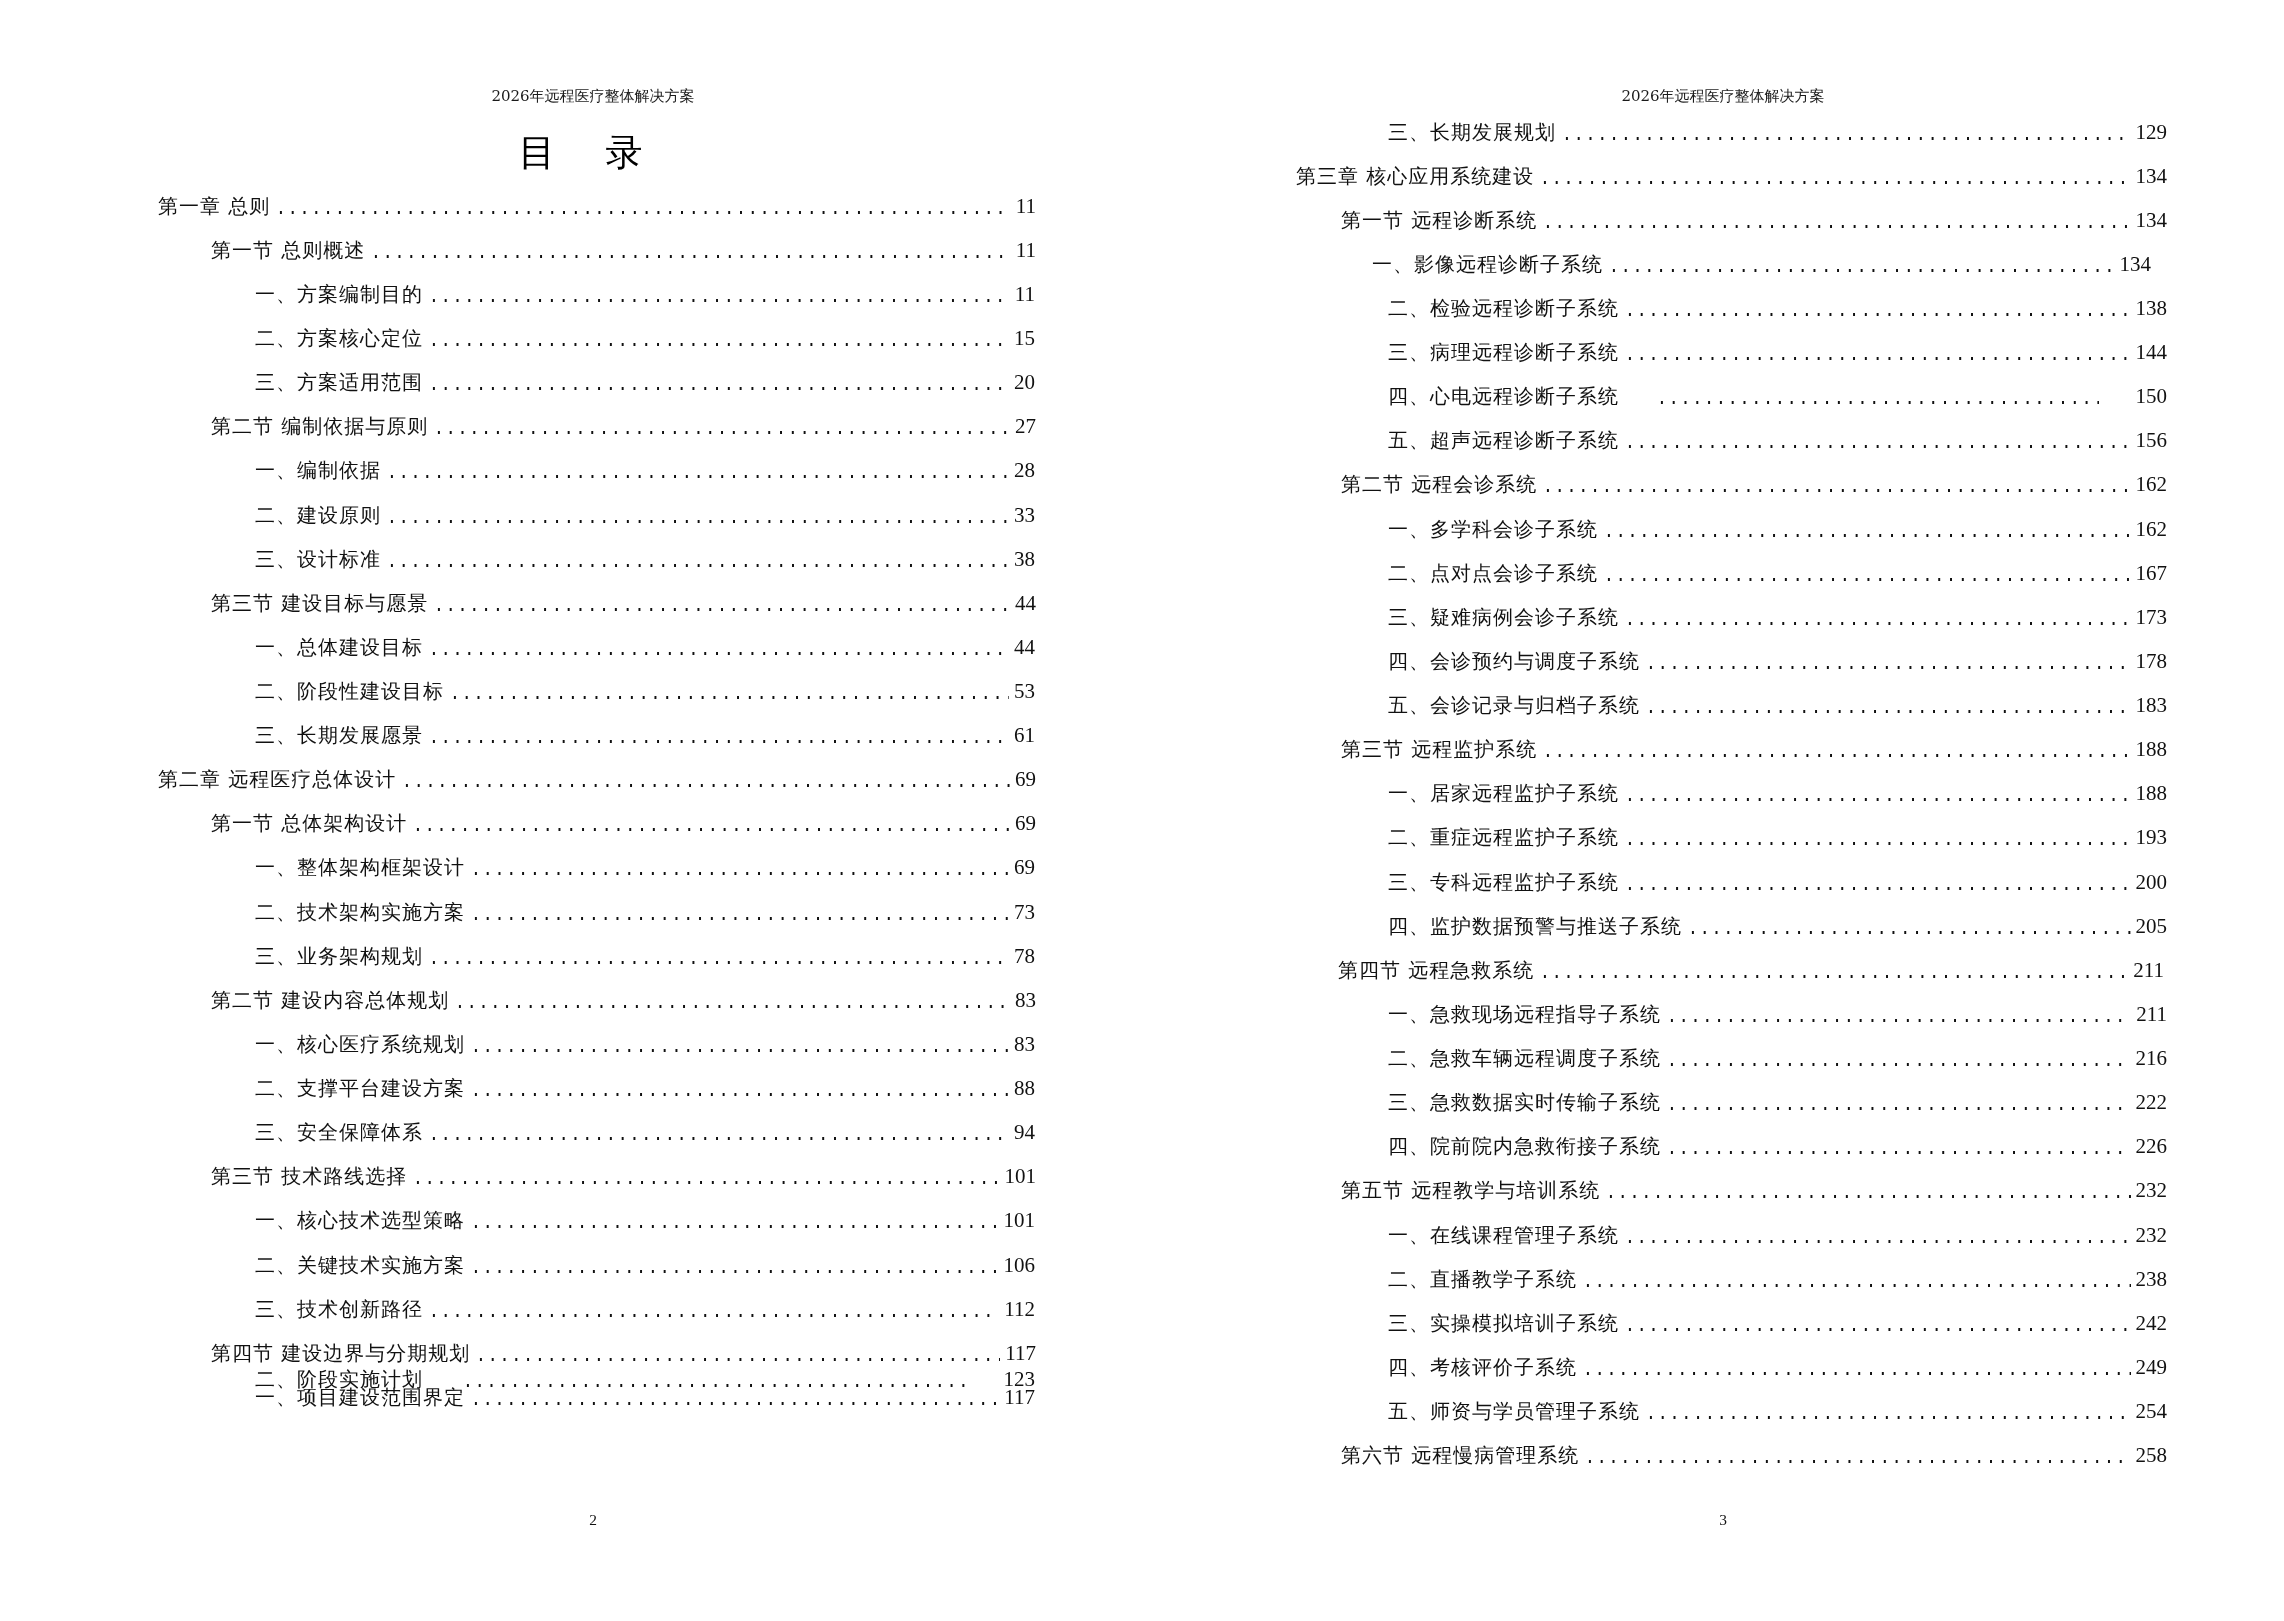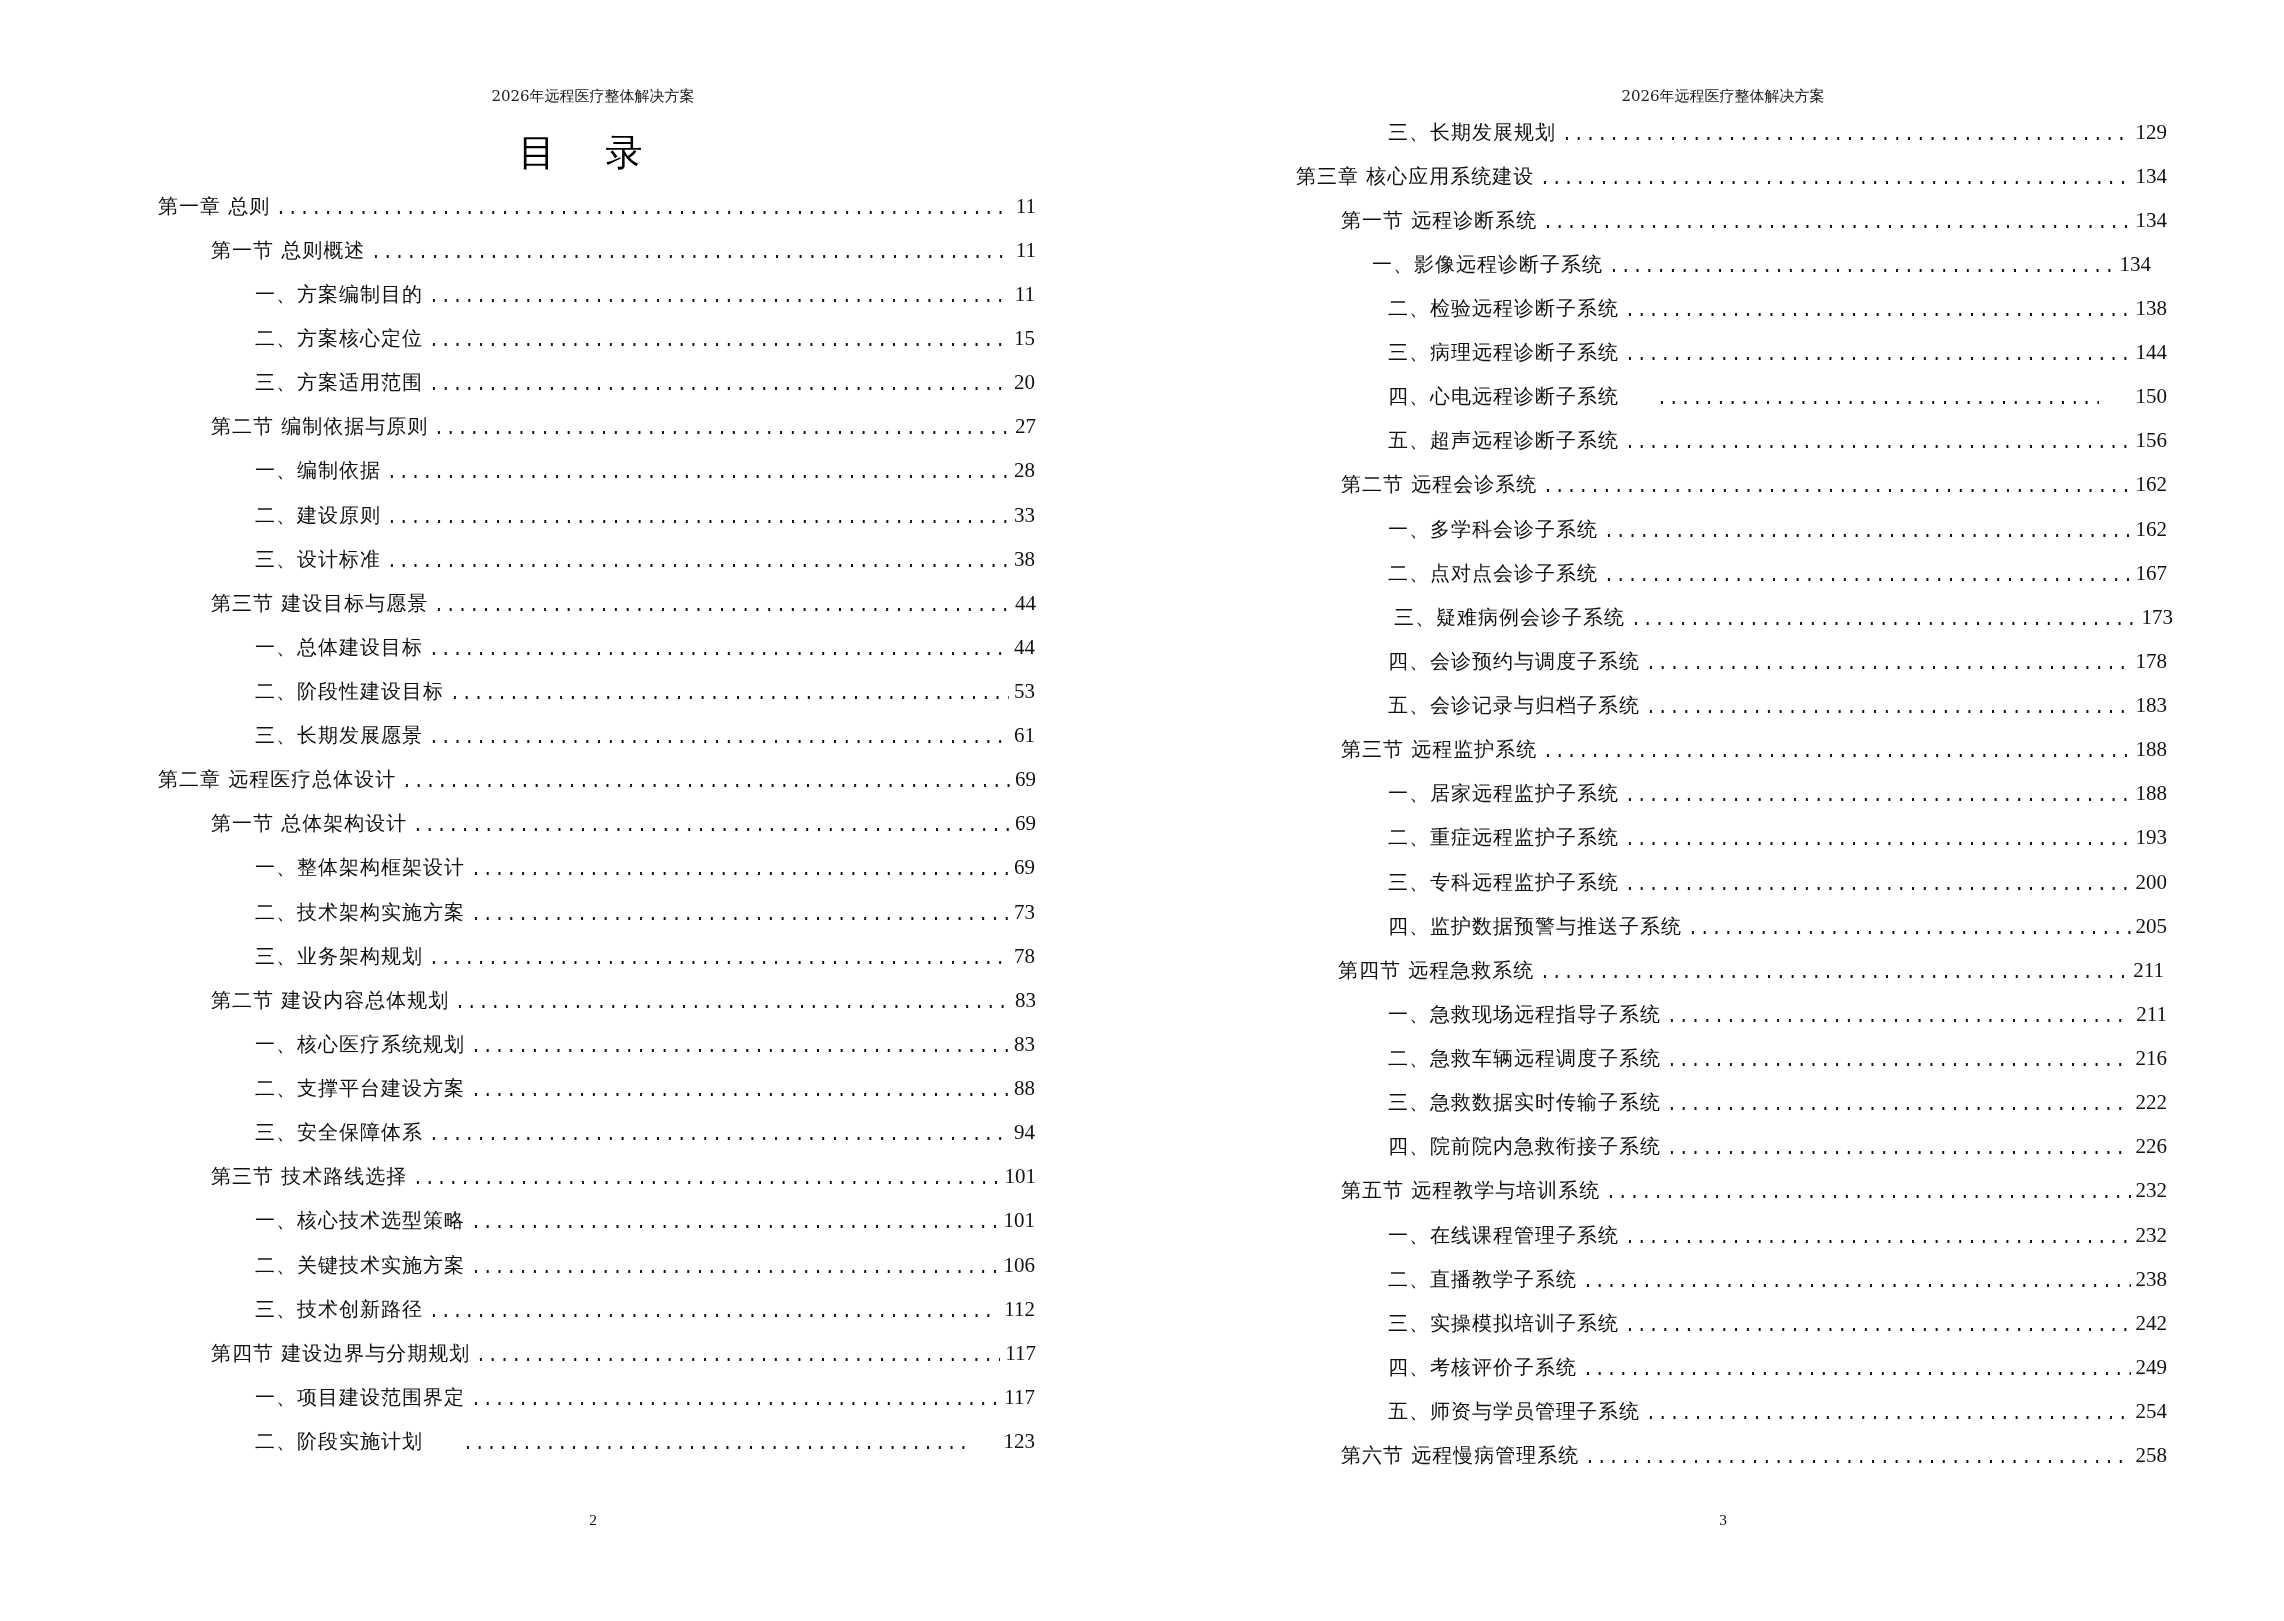--- a/index.html
+++ b/index.html
@@ -165,21 +165,21 @@
       <li class="toc-row level-2" style="left: 211px; width: 825px; top: 1339px;">
         <span class="toc-label">第四节  建设边界与分期规划</span>
         <span class="toc-leader"></span>
         <span class="toc-page">117</span>
       </li>
       <li class="toc-row level-3" style="left: 255px; width: 780px; top: 1383px;">
         <span class="toc-label">一、项目建设范围界定</span>
         <span class="toc-leader"></span>
         <span class="toc-page">117</span>
       </li>
-      <li class="toc-row level-3" style="left: 255px; width: 780px; top: 1427px; gap: 34px;">
+      <li class="toc-row level-3" style="left: 255px; width: 780px; top: 1365px; gap: 34px;">
         <span class="toc-label">二、阶段实施计划</span>
         <span class="toc-leader"></span>
         <span class="toc-page">123</span>
       </li>
     </ul>
   <div class="page-number" style="left:593px;">2</div>
 </div>
 
 <div class="page page-right">
   <div class="running-header" style="left:581px;">2026年远程医疗整体解决方案</div>
@@ -232,21 +232,21 @@
       <li class="toc-row level-3" style="left: 246px; width: 779px; top: 515px;">
         <span class="toc-label">一、多学科会诊子系统</span>
         <span class="toc-leader"></span>
         <span class="toc-page">162</span>
       </li>
       <li class="toc-row level-3" style="left: 246px; width: 779px; top: 559px;">
         <span class="toc-label">二、点对点会诊子系统</span>
         <span class="toc-leader"></span>
         <span class="toc-page">167</span>
       </li>
-      <li class="toc-row level-3" style="left: 252px; width: 779px; top: 603px;">
+      <li class="toc-row level-3" style="left: 246px; width: 779px; top: 603px;">
         <span class="toc-label">三、疑难病例会诊子系统</span>
         <span class="toc-leader"></span>
         <span class="toc-page">173</span>
       </li>
       <li class="toc-row level-3" style="left: 246px; width: 779px; top: 647px;">
         <span class="toc-label">四、会诊预约与调度子系统</span>
         <span class="toc-leader"></span>
         <span class="toc-page">178</span>
       </li>
       <li class="toc-row level-3" style="left: 246px; width: 779px; top: 691px;">

